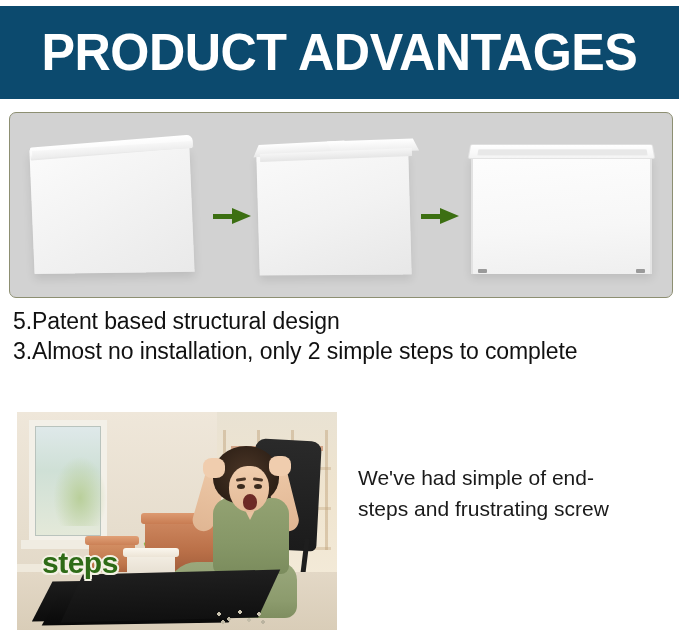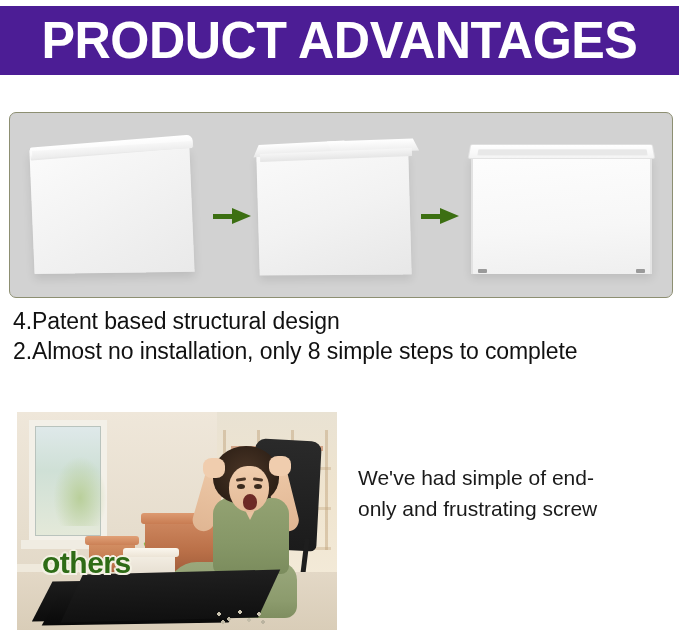--- a/index.html
+++ b/index.html
@@ -6,22 +6,22 @@
   html, body {
     width: 679px; height: 634px;
     background: #ffffff;
     font-family: "Liberation Sans", sans-serif;
     overflow: hidden;
   }
   .page { position: relative; width: 679px; height: 634px; background: #fff; }
 
   
   .banner {
-    position: absolute; left: 0; top: 6px; width: 679px; height: 69px;
-    background: #4c1d95;
+    position: absolute; left: 0; top: 6px; width: 679px; height: 93px;
+    background: #0c4a6e;
     display: flex; align-items: center; justify-content: center;
   }
   .banner-title {
     color: #ffffff;
     font-family: "Liberation Sans", sans-serif;
     font-weight: bold;
     font-size: 51px;
     letter-spacing: -0.5px;
     line-height: 1;
     white-space: nowrap;
@@ -386,22 +386,22 @@
         <div class="box3-rightedge"></div>
         <div class="box3-rim">
           <div class="box3-rim-inner"></div>
         </div>
       </div>
 
     </div>
   </div>
 
   <div class="bullets">
-    <div class="bullet-line">4.Patent based structural design</div>
-    <div class="bullet-line">2.Almost no installation, only 8 simple steps to complete</div>
+    <div class="bullet-line">5.Patent based structural design</div>
+    <div class="bullet-line">3.Almost no installation, only 2 simple steps to complete</div>
   </div>
 
   <div class="photo">
     <div class="ph-wall"></div>
     <div class="ph-win-r">
       <div class="ph-win-r-bars"></div>
       <div class="ph-win-r-red"></div>
     </div>
     <div class="ph-win-l">
       <div class="ph-win-l-plant"></div>
@@ -463,20 +463,20 @@
 
     <div class="ph-pot-white"></div>
     <div class="ph-pot-white-lip"></div>
 
     <div class="ph-panel-a"></div>
     <div class="ph-panel-b"></div>
     <div class="ph-panel-c"></div>
     <div class="ph-screws"></div>
   </div>
 
-  <div class="others-label">others</div>
+  <div class="others-label">steps</div>
 
   <div class="side-text">
     <div class="side-line">We've had simple of end-</div>
-    <div class="side-line">only and frustrating screw</div>
+    <div class="side-line">steps and frustrating screw</div>
   </div>
 
 </div>
 
 </body></html>

